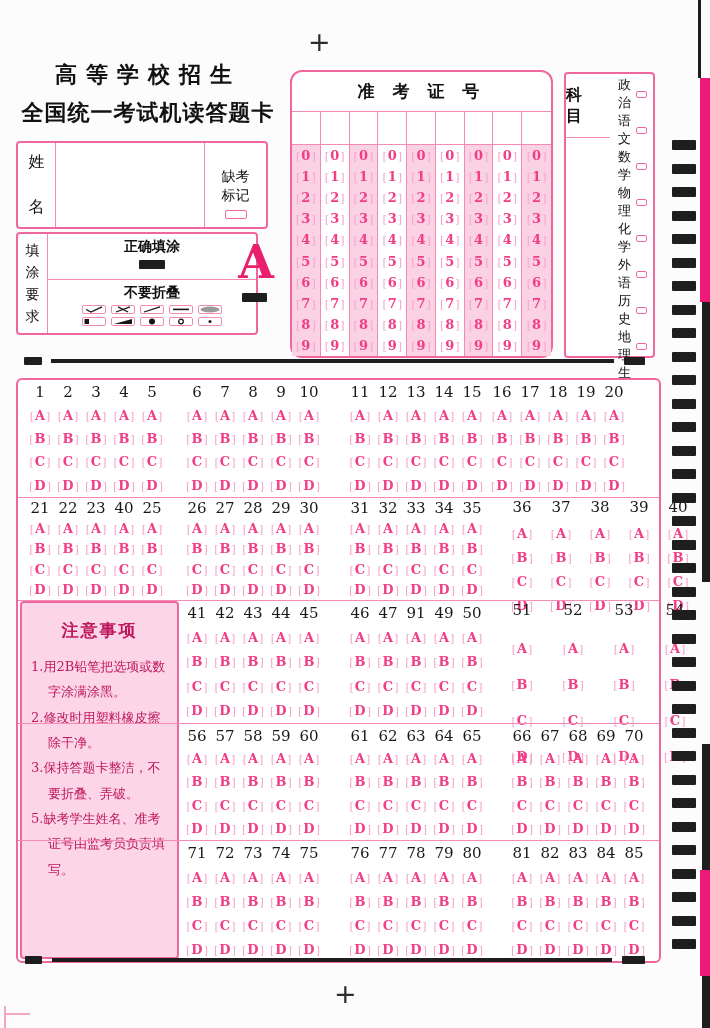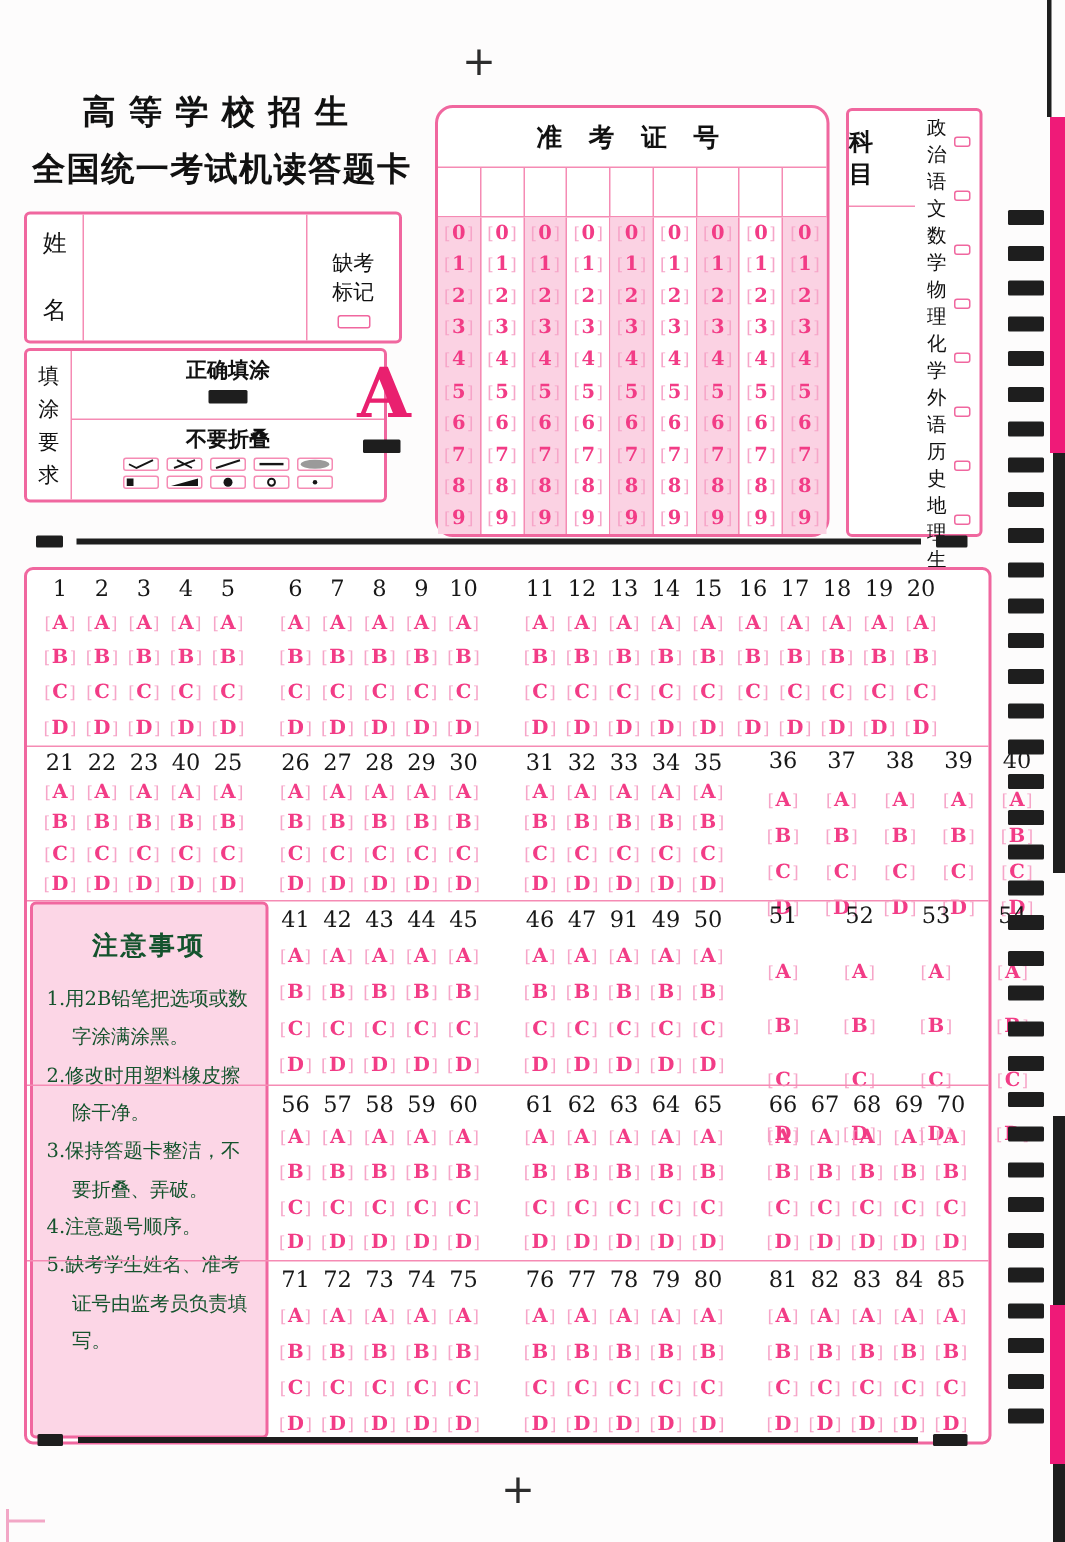--- a/index.html
+++ b/index.html
@@ -70,21 +70,21 @@
   .hline{position:absolute;background:var(--ink);}
 
   
   .ansbox{position:absolute;left:16px;top:378px;width:645px;height:585px;border:2px solid var(--pink);border-radius:6px;background:#fff;}
   .band{position:absolute;left:0;right:0;}
   .band.bt{border-top:1px solid var(--pink2);}
   .group{position:absolute;top:0;bottom:0;width:140px;display:grid;grid-template-columns:repeat(5,28px);grid-template-rows:repeat(5,1fr);align-items:center;justify-items:center;}
   .qnum{font-size:15px;color:#181818;font-weight:500;}
 
   
-  .notes{position:absolute;left:2px;top:221px;width:159px;height:358px;background:var(--pinkfill2);border:2px solid var(--pink);border-radius:4px;color:#14532d;}
+  .notes{position:absolute;left:2px;top:221px;width:159px;height:358px;background:var(--pinkfill2);border:2px solid var(--pink);border-radius:4px;color:#be185d;}
   .notes .ntitle{text-align:center;font-size:17px;font-weight:bold;margin:16px 0 12px;letter-spacing:2px;}
   .nlist{padding:0 7px 0 9px;}
   .nitem{font-size:13px;line-height:1.95;padding-left:17px;text-indent:-17px;}
 
   
   .tmarks{position:absolute;left:672px;top:140px;display:flex;flex-direction:column;gap:13.5px;}
   .tmark{width:24px;height:10px;background:var(--ink);border-radius:1px;}
 
   
   .edge{position:absolute;}
@@ -369,21 +369,20 @@
   <div class="hline" style="left:51px;top:359px;width:563px;height:4px;"></div>
   <div class="dash" style="left:624px;top:357px;width:21px;height:8px;"></div>
 
   <div class="ansbox" id="ansbox">
     <div class="notes">
       <div class="ntitle">注意事项</div>
       <div class="nlist" id="nlist">
           <div class="nitem">1.用2B铅笔把选项或数字涂满涂黑。</div>
           <div class="nitem">2.修改时用塑料橡皮擦除干净。</div>
           <div class="nitem">3.保持答题卡整洁，不要折叠、弄破。</div>
-          <div class="nitem">4.注意题号顺序。</div>
           <div class="nitem">5.缺考学生姓名、准考证号由监考员负责填写。</div>
         </div>
     </div>
   <div class="band" style="top: 0px; height: 117px;">
         <div class="group" style="left: 8px;">
           <span class="qnum">1</span>
           <span class="qnum">2</span>
           <span class="qnum">3</span>
           <span class="qnum">4</span>
           <span class="qnum">5</span>

